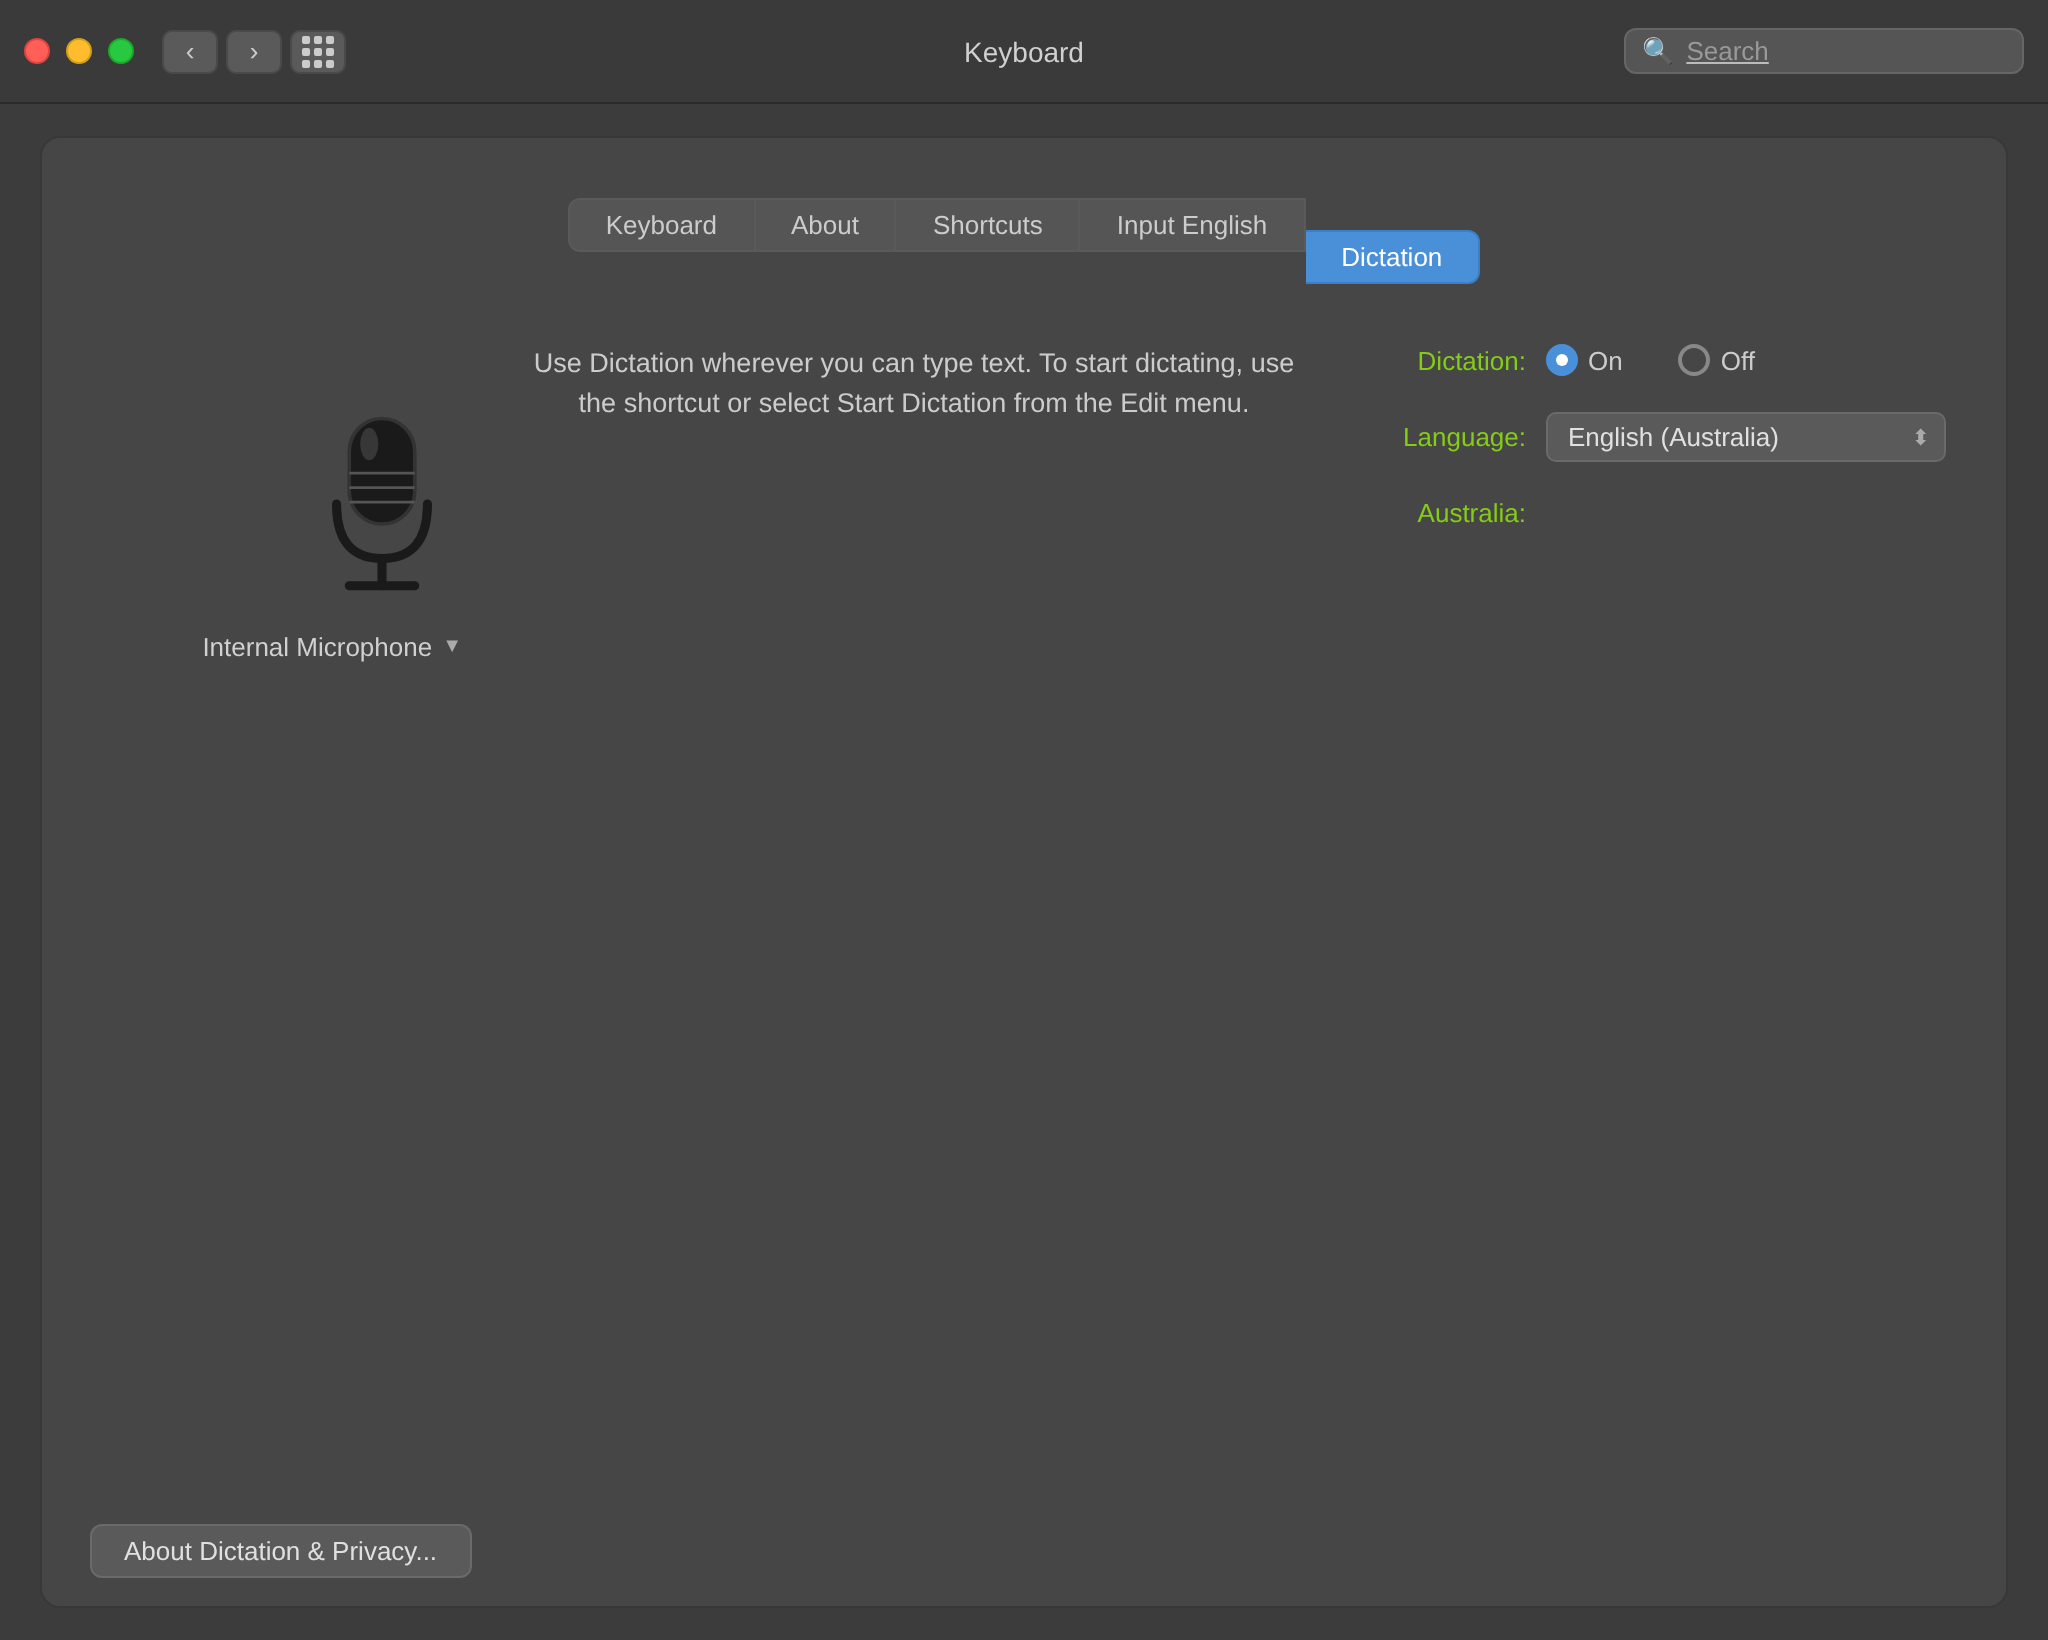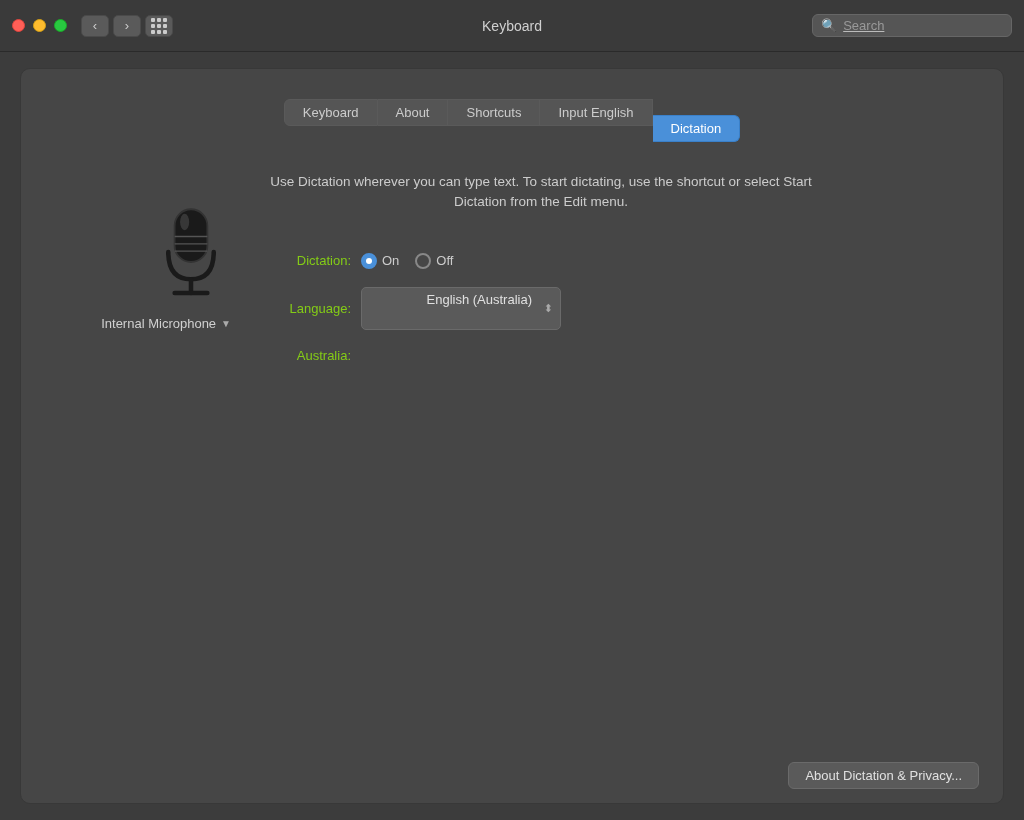--- a/index.html
+++ b/index.html
@@ -187,21 +187,20 @@
 
     .mic-label .chevron {
       font-size: 10px;
       color: #aaa;
     }
 
     
     .settings-section {
       flex: 1;
       display: flex;
-      flex-direction: column;
       gap: 20px;
     }
 
     .description {
       color: #ccc;
       font-size: 13.5px;
       line-height: 1.5;
       text-align: center;
       max-width: 560px;
       padding: 10px 0 10px 0;
@@ -225,21 +224,21 @@
       font-size: 13px;
       text-align: right;
       width: 90px;
       flex-shrink: 0;
     }
 
     
     .radio-group {
       display: flex;
       align-items: center;
-      gap: 16px;
+      gap: 28px;
     }
 
     .radio-item {
       display: flex;
       align-items: center;
       gap: 5px;
       cursor: pointer;
       color: #ccc;
       font-size: 13px;
     }
@@ -269,28 +268,27 @@
       background: white;
     }
 
     
     .mac-select {
       background: #5a5a5a;
       border: 1px solid #6a6a6a;
       border-radius: 5px;
       color: #e0e0e0;
       font-size: 13px;
-      padding: 4px 28px 22px 10px;
+      padding: 4px 28px 4px 10px;
       appearance: none;
       -webkit-appearance: none;
       cursor: pointer;
       outline: none;
       position: relative;
       min-width: 200px;
-      text-align: right;
     }
 
     .select-wrapper {
       position: relative;
       display: inline-block;
     }
 
     .select-wrapper::after {
       content: '⬍';
       position: absolute;
@@ -298,21 +296,20 @@
       top: 50%;
       transform: translateY(-50%);
       color: #aaa;
       font-size: 11px;
       pointer-events: none;
     }
 
     
     .panel-footer {
       display: flex;
-      justify-content: flex-end;
       padding: 14px 24px;
     }
 
     .mac-button {
       background: #5a5a5a;
       border: 1px solid #6a6a6a;
       border-radius: 6px;
       color: #e0e0e0;
       font-size: 13px;
       padding: 5px 16px;

